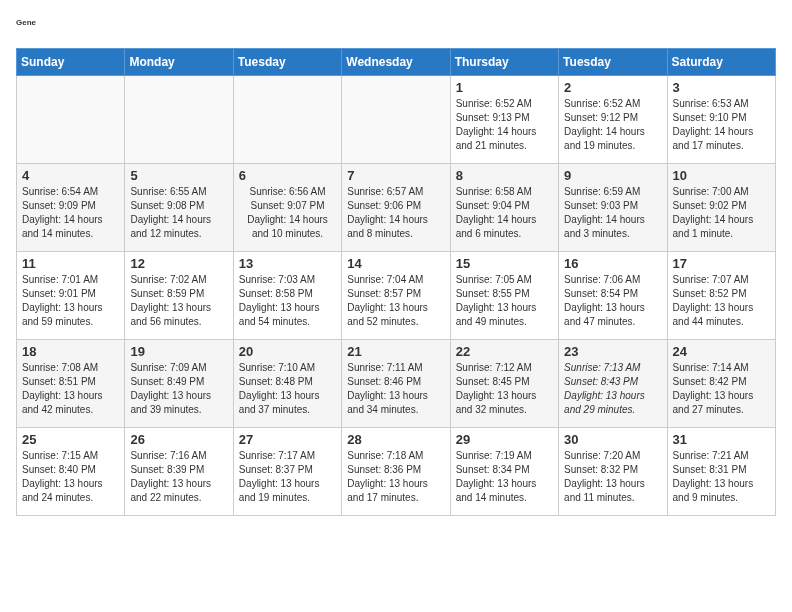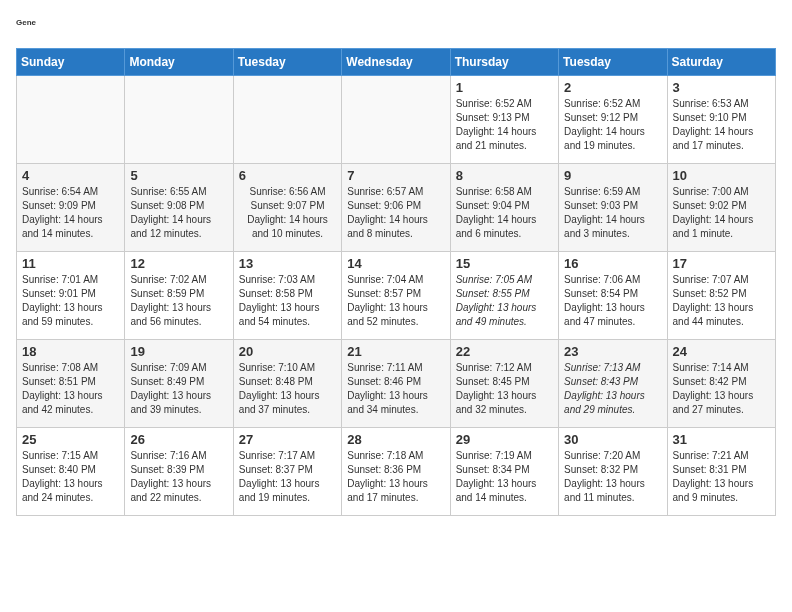--- a/index.html
+++ b/index.html
@@ -214,21 +214,21 @@
         </td>
         <td>
           <span class="day-number">14</span>
           <div class="day-info" style="white-space: pre-line;">Sunrise: 7:04 AM
 Sunset: 8:57 PM
 Daylight: 13 hours
 and 52 minutes.</div>
         </td>
         <td>
           <span class="day-number">15</span>
-          <div class="day-info" style="white-space: pre-line; font-style: italic;">Sunrise: 7:05 AM
+          <div class="day-info" style="white-space: pre-line;">Sunrise: 7:05 AM
 Sunset: 8:55 PM
 Daylight: 13 hours
 and 49 minutes.</div>
         </td>
         <td>
           <span class="day-number">16</span>
           <div class="day-info" style="white-space: pre-line;">Sunrise: 7:06 AM
 Sunset: 8:54 PM
 Daylight: 13 hours
 and 47 minutes.</div>

